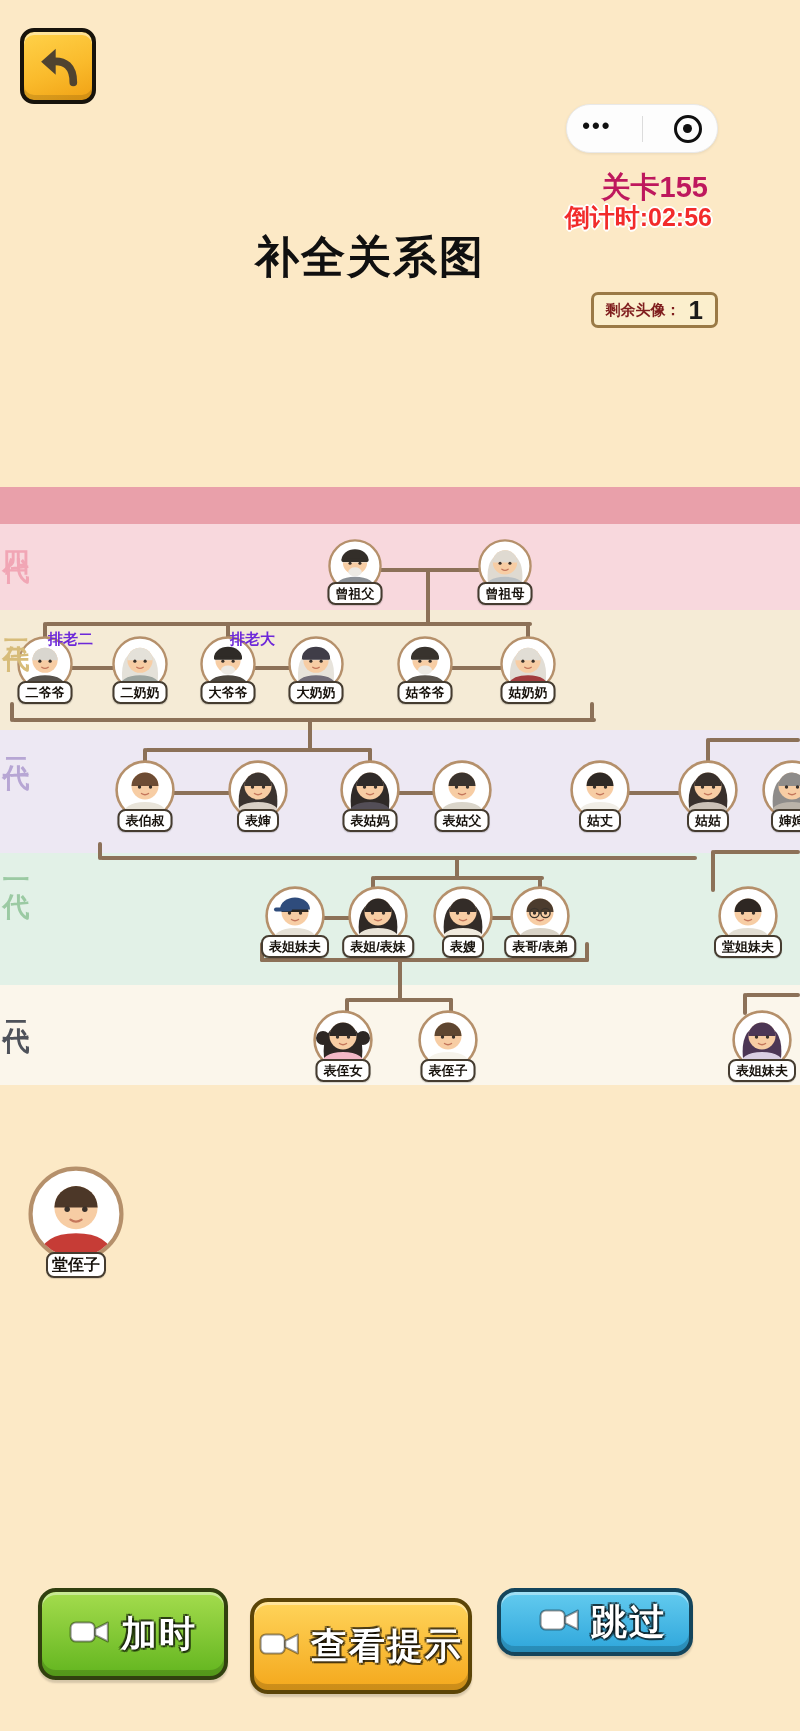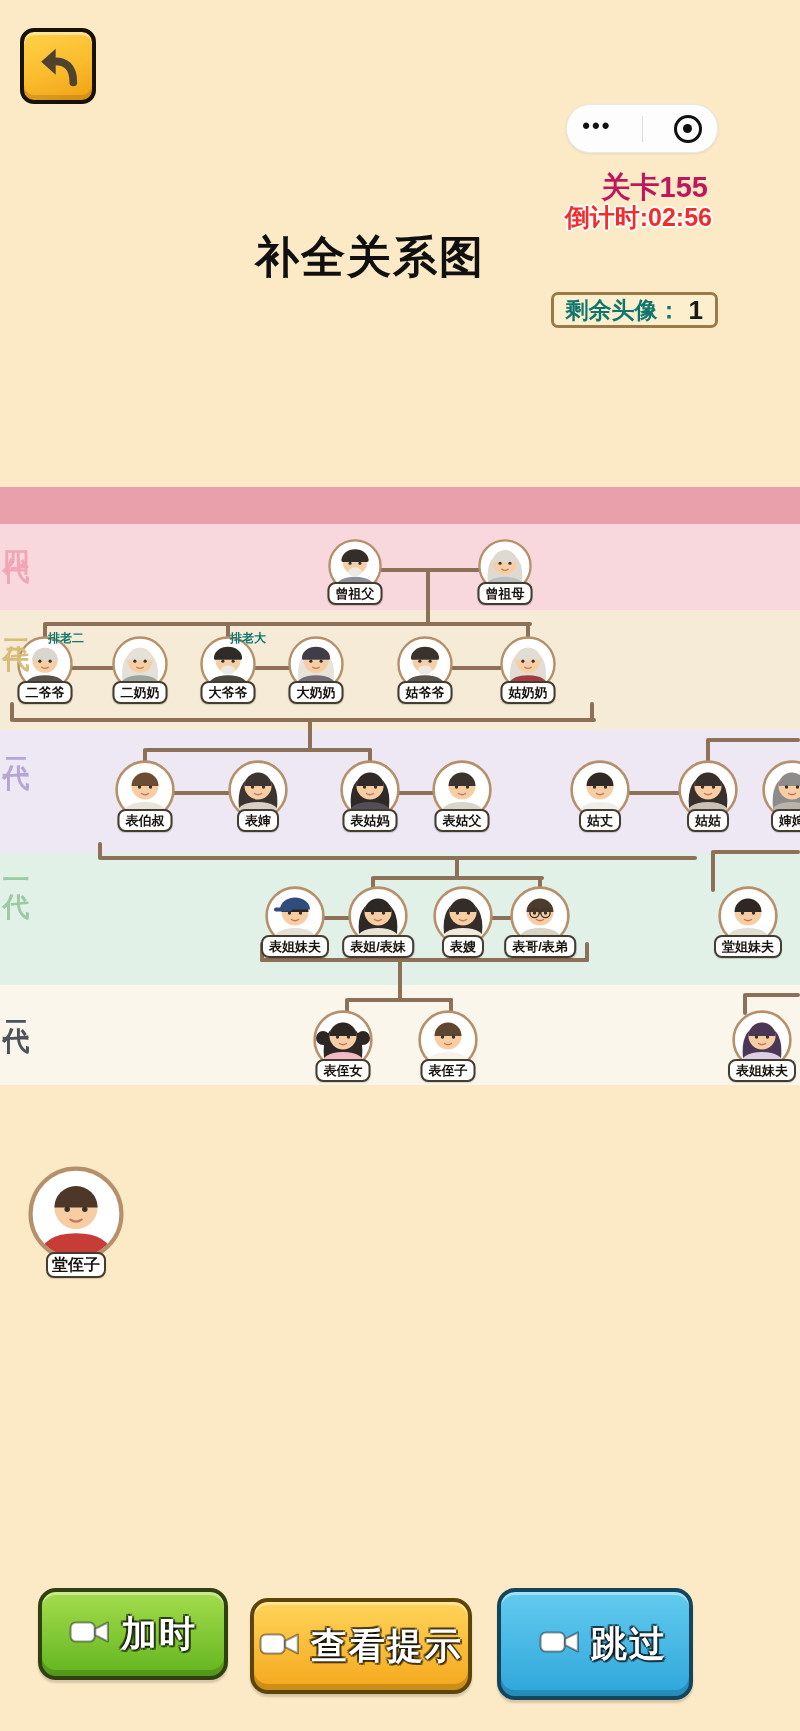--- a/index.html
+++ b/index.html
@@ -36,31 +36,31 @@
   }
   .page-title{
     position:absolute;left:370px;top:228px;transform:translateX(-50%);
     font-size:44px;font-weight:900;color:#101010;white-space:nowrap;letter-spacing:2px;
   }
   .remain-badge{
     position:absolute;right:82px;top:292px;height:36px;padding:0 12px;
     border:3px solid #9A7A46;border-radius:7px;background:#FBEFCD;box-sizing:border-box;
     display:flex;align-items:center;gap:8px;
   }
-  .remain-badge .rl{font-size:23px;font-weight:800;color:#0f766e;}
+  .remain-badge .rl{font-size:15px;font-weight:800;color:#7f1d1d;}
   .remain-badge .rv{font-size:26px;font-weight:900;color:#1A1A1A;}
   
   #tree{position:absolute;left:0;top:0;width:800px;height:1731px;}
   .band{position:absolute;left:0;width:800px;}
   .genlabel{
     position:absolute;left:2px;writing-mode:vertical-rl;text-orientation:upright;
     font-size:27px;font-weight:800;letter-spacing:7px;line-height:1;z-index:3;
   }
   .tline{position:absolute;background:#8C7158;border-radius:2px;z-index:1;}
-  .anno{position:absolute;font-size:12px;font-weight:800;color:#0f766e;z-index:3;white-space:nowrap;}
+  .anno{position:absolute;font-size:15px;font-weight:800;color:#6d28d9;z-index:3;white-space:nowrap;}
   .person{position:absolute;z-index:2;cursor:pointer;}
   .person svg{display:block;}
   .plabel{
     position:absolute;left:50%;bottom:-12px;transform:translateX(-50%);
     background:#FFFFFF;border:2px solid #45３C30;border:2px solid #453C30;border-radius:8px;
     font-size:13px;font-weight:800;color:#17120C;white-space:nowrap;
     padding:1px 6px;line-height:17px;box-shadow:0 1px 1px rgba(0,0,0,.15);
   }
   
   .tray-person{position:absolute;left:28px;top:1166px;width:96px;height:96px;cursor:pointer;z-index:2;}
@@ -71,21 +71,21 @@
     display:flex;align-items:center;justify-content:center;gap:10px;cursor:pointer;
     box-shadow:inset 0 3px 0 rgba(255,255,255,.4), inset 0 -6px 0 rgba(0,0,0,.16), 0 3px 2px rgba(0,0,0,.15);
   }
   .fbtn .fbl{
     font-size:36px;font-weight:900;color:#FFFFFF;letter-spacing:2px;white-space:nowrap;
     text-shadow:-2px 0 rgba(0,0,0,.45),2px 0 rgba(0,0,0,.45),0 -2px rgba(0,0,0,.45),0 2px rgba(0,0,0,.45),2px 2px rgba(0,0,0,.45),-2px -2px rgba(0,0,0,.45);
   }
   .fbtn svg{flex:0 0 auto;}
   .fbtn-green{left:38px;top:1588px;width:190px;height:92px;background:linear-gradient(#A4DC4D,#63B51F);border-color:#31400F;}
   .fbtn-yellow{left:250px;top:1598px;width:222px;height:96px;background:linear-gradient(#FFD45A,#F4A81C);border-color:#5C4507;}
-  .fbtn-blue{left:497px;top:1588px;width:196px;height:112px;background:linear-gradient(#63CBEF,#2EA6DB);border-color:#14455C;padding-left:16px;}
+  .fbtn-blue{left:497px;top:1588px;width:196px;height:68px;background:linear-gradient(#63CBEF,#2EA6DB);border-color:#14455C;padding-left:16px;}
 </style>
 </head>
 <body>
 
 <div id="tree">
     <div class="band" style="top: 487px; height: 37px; background: rgb(233, 160, 170);"></div>
     <div class="band" style="top: 524px; height: 86px; background: rgb(248, 216, 221);"></div>
     <div class="genlabel" style="top: 530px; color: rgb(241, 166, 181);">四代</div>
     <div class="band" style="top: 610px; height: 120px; background: rgb(245, 235, 214);"></div>
     <div class="genlabel" style="top: 618px; color: rgb(215, 188, 122);">三代</div>

